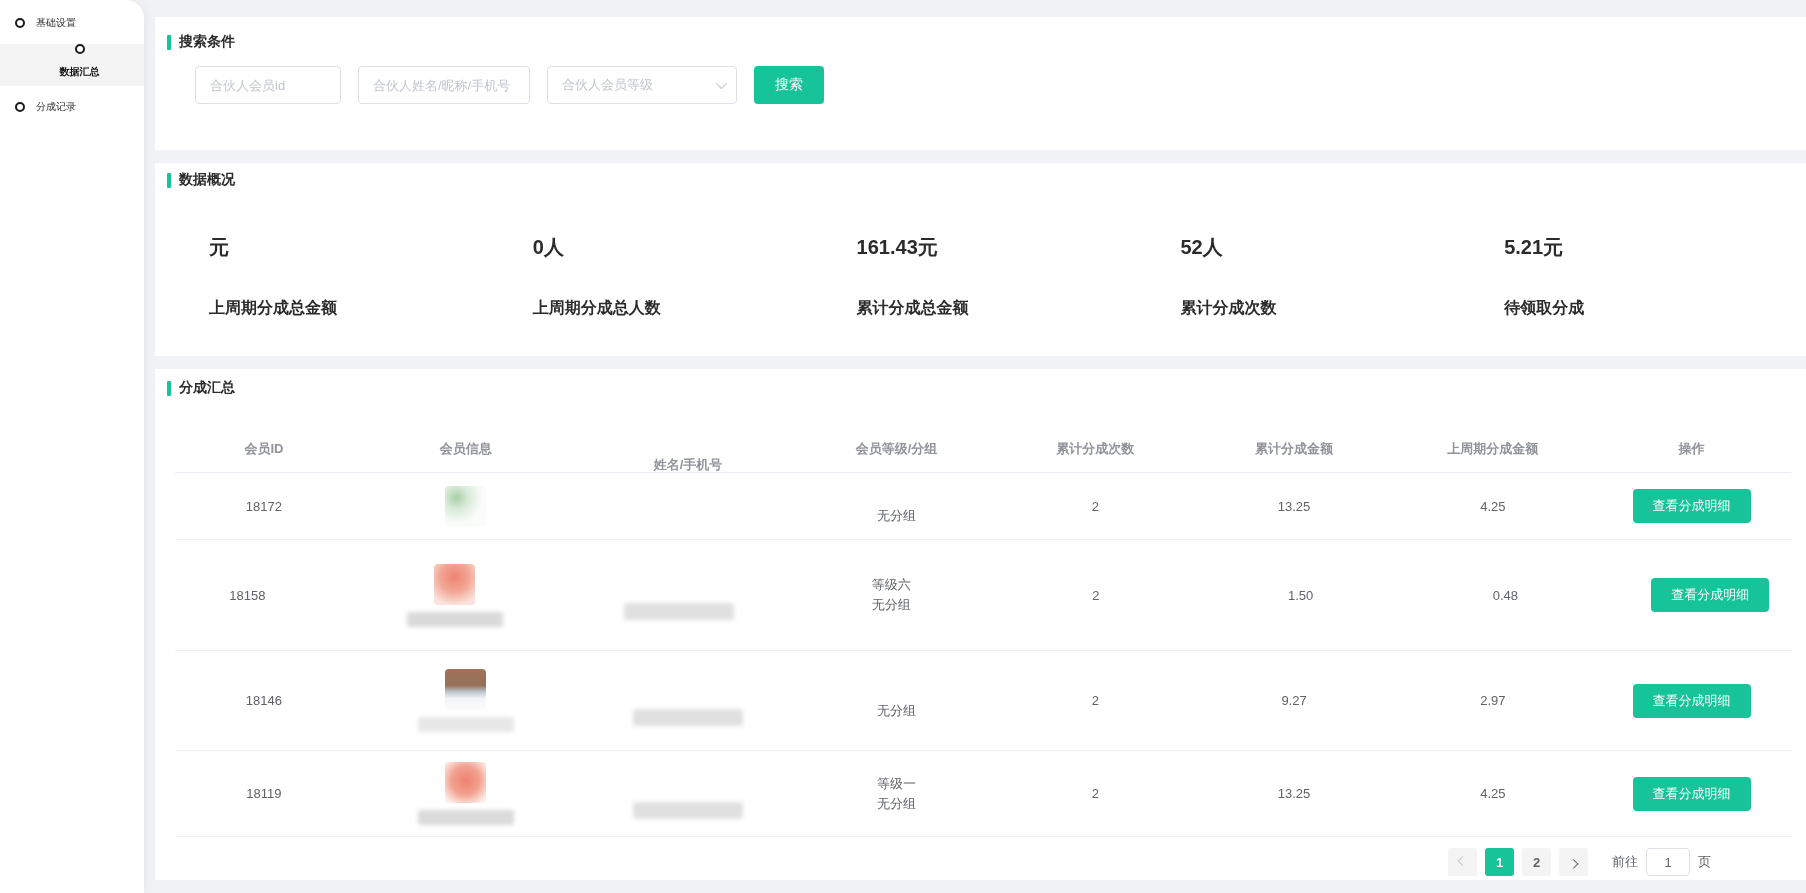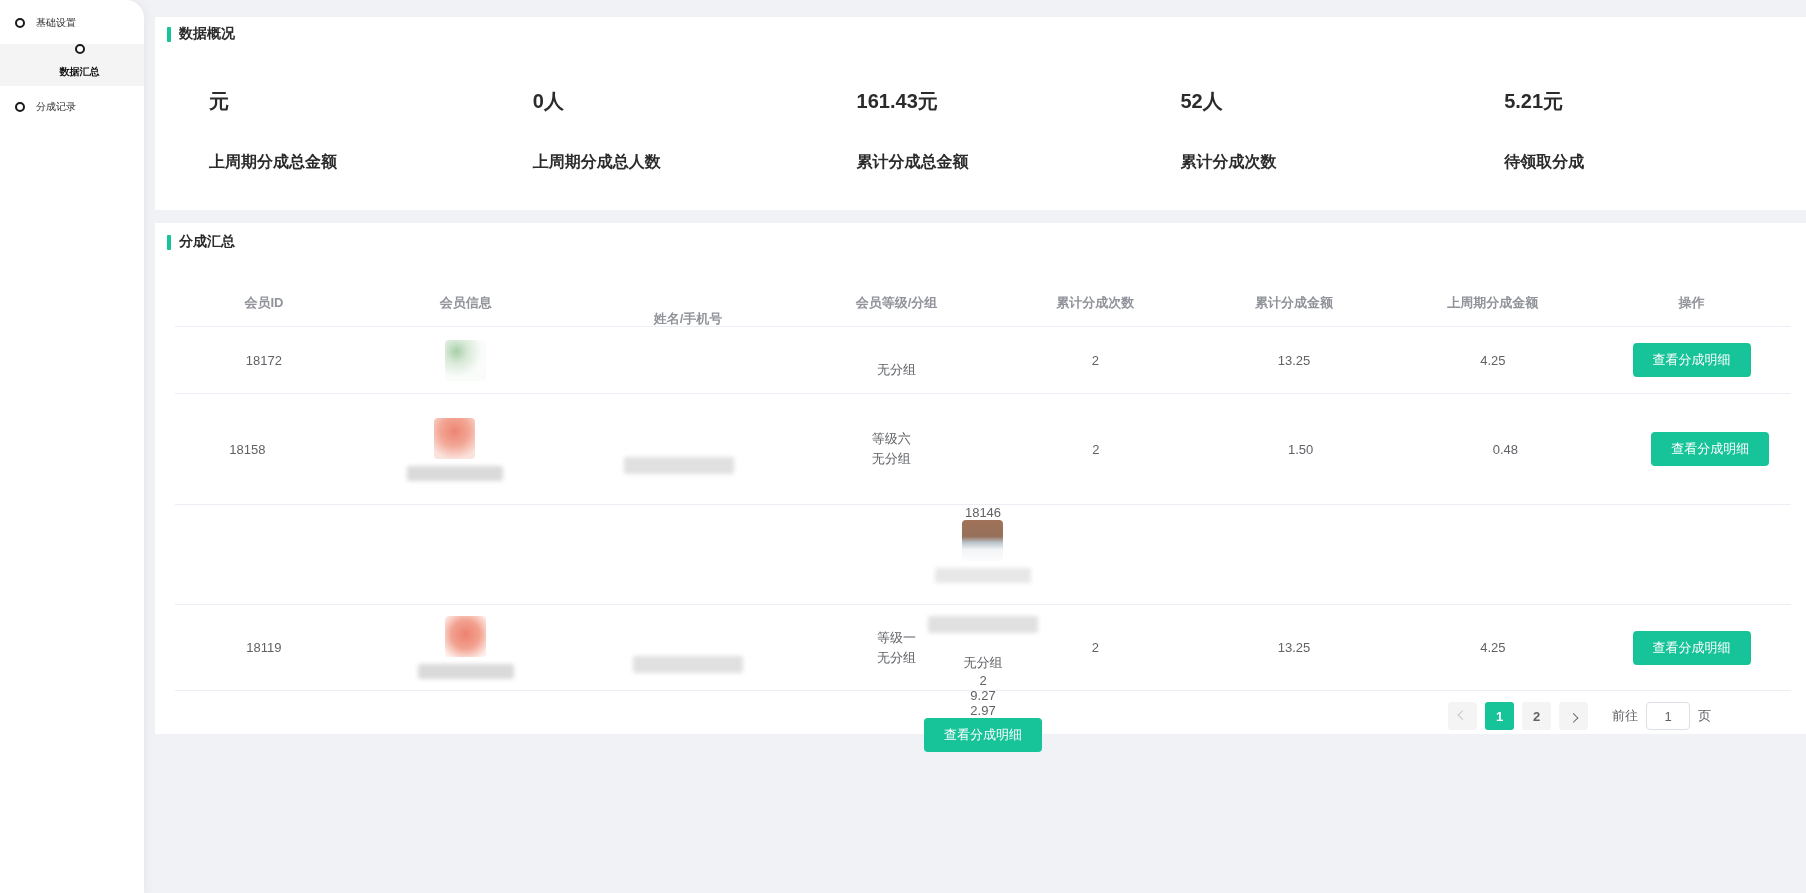--- a/index.html
+++ b/index.html
@@ -77,21 +77,21 @@
   
   .card-table { height:511px; padding:10px 15px 0 12px; }
   .tbl { margin-left:8px; margin-top:28px; width:1616px; }
   .t-row { display:flex; align-items:center; width:100%; }
   .t-head { height:48px; border-bottom:1px solid #ebeef5; }
   .t-head .cell { font-size:13px; font-weight:600; color:#909399; }
   .cell { text-align:center; font-size:13px; color:#606266; }
   .c0{width:11%;} .c1{width:14%;} .c2{width:13.5%;margin-top:33px;} .c3{width:12.3%;}
   .c4{width:12.3%;} .c5{width:12.3%;} .c6{width:12.3%;} .c7{width:12.3%;}
   .t-body .t-row { border-bottom:1px solid #ebeef5; }
-  .rh-0{height:67px;} .rh-1{height:111px;gap:43px;} .rh-2{height:100px;flex-direction:column;} .rh-3{height:86px;}
+  .rh-0{height:67px;} .rh-1{height:111px;gap:43px;} .rh-2{height:100px;} .rh-3{height:86px;}
 
   .member-info { display:flex; flex-direction:column; align-items:center; }
   .avatar { width:41px; height:41px; border-radius:4px; }
   .av-0 { background:radial-gradient(circle at 28% 28%, #a8cfa8 0%, #d9ead9 28%, #fafcfa 62%); }
   .av-1 { background:radial-gradient(circle at 50% 32%, #ee8472 0%, #f2a695 42%, #fbe3dd 82%); }
   .av-2 { background:linear-gradient(180deg, #a07258 0%, #96705a 40%, #b9c4cc 55%, #f2f4f6 72%, #fcfcfc 100%); }
   .av-3 { background:radial-gradient(circle at 50% 45%, #ee8170 0%, #f2a18f 46%, #fdece7 86%); }
   .blur-bar { background:#dadada; filter:blur(2px); border-radius:2px; }
   .nick-bar { width:96px; height:15px; margin-top:7px; }
   .nick-bar.light { background:#e7e7e7; }
@@ -138,20 +138,35 @@
     <span>数据汇总</span>
   </div>
   <div class="side-item">
     <span class="radio-dot"></span>
     <span>分成记录</span>
   </div>
 </aside>
 
 <main class="main">
 
+  <section class="card card-search">
+    <div class="sec-title">
+      <span class="sec-bar accent-bg" style="background: rgb(23, 195, 152);"></span>
+      <span>搜索条件</span>
+    </div>
+    <div class="search-row">
+      <input class="inp inp-1" placeholder="合伙人会员id" style="">
+      <input class="inp inp-2" placeholder="合伙人姓名/昵称/手机号" style="">
+      <div class="select-box">
+        <span>合伙人会员等级</span>
+        <span class="chev-down"></span>
+      </div>
+      <button class="btn-search accent-bg" style="background: rgb(23, 195, 152);">搜索</button>
+    </div>
+  </section>
 
   <section class="card card-overview">
     <div class="sec-title">
       <span class="sec-bar accent-bg" style="background: rgb(23, 195, 152);"></span>
       <span>数据概况</span>
     </div>
     <div class="stats-row">
       <div class="stat">
         <div class="stat-value">元</div>
         <div class="stat-label">上周期分成总金额</div>

